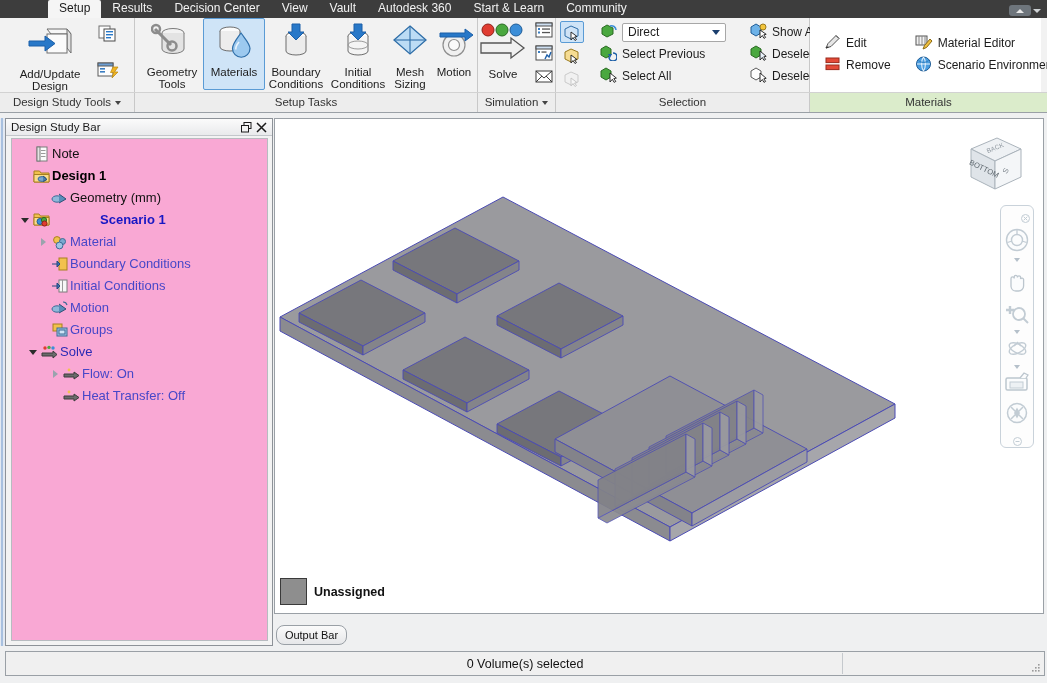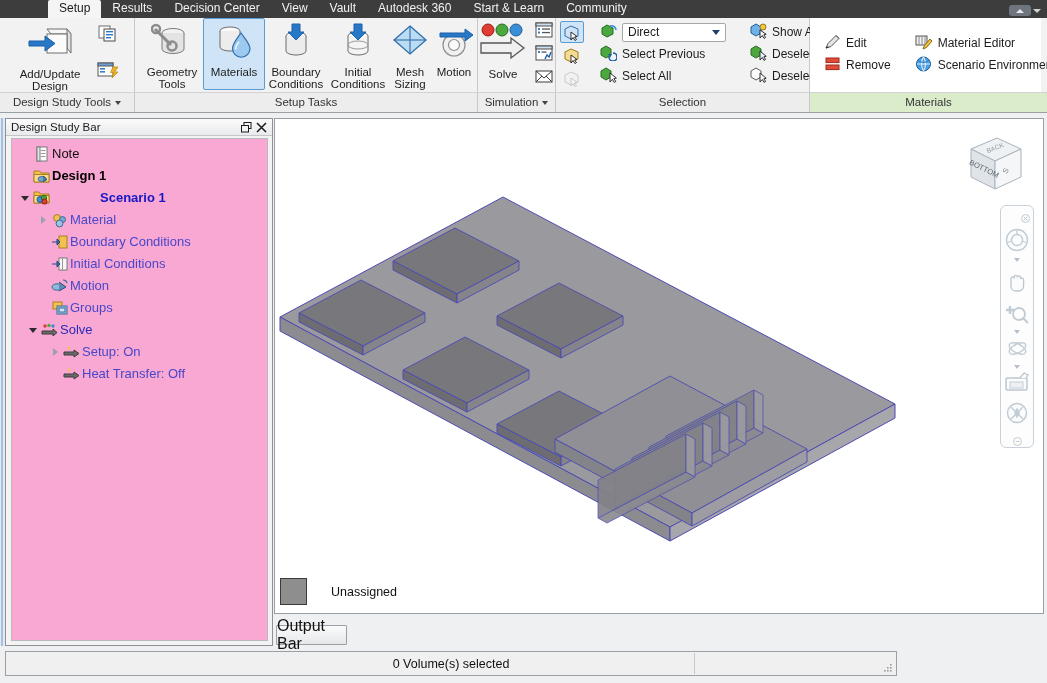--- a/index.html
+++ b/index.html
@@ -120,42 +120,42 @@
   .tri.open{ border:0; width:0;height:0;
         border-left:4px solid transparent;border-right:4px solid transparent;border-top:5px solid #2b2b2b;}
   .tri.hollow{ width:0;height:0;border-top:4px solid transparent;border-bottom:4px solid transparent;
         border-left:5px solid #9aa3ad; }
 
   
   .viewport{
     position:absolute; left:274px; top:118px; width:770px; height:496px;
     background:#ffffff; border:1px solid #9aa0a6; overflow:hidden;
   }
-  .legendbox{ position:absolute; left:5px; bottom:8px; display:flex; align-items:center; gap:24px;}
+  .legendbox{ position:absolute; left:5px; bottom:8px; display:flex; align-items:center; gap:7px;font-weight:bold;}
   .swatch{ width:27px; height:27px; background:#8e8e8e; border:1px solid #3a3a3a; }
   .legtxt{ font-size:12.5px; color:#111; }
 
   .navbar{
     position:absolute; right:9px; top:86px; width:34px; height:243px;
     background:#fdfdfd; border:1px solid #c9d2da; border-radius:6px;
     display:flex; flex-direction:column; align-items:center; padding-top:6px; gap:1px;
   }
   .navbar .sep{ width:24px; height:1px; background:#dde3e8; margin:2px 0; }
   .navcar{ width:0;height:0;border-left:3px solid transparent;border-right:3px solid transparent;
            border-top:4px solid #b5c0ca; margin:1px 0 2px 0; }
   .vcube{ position:absolute; right:12px; top:12px; width:72px; height:66px; }
 
   
   .outbtn{
     position:absolute; left:276px; top:625px; width:71px; height:20px;
-    background:linear-gradient(#fbfbfb,#e6e7e9); border:1px solid #9aa0a6; border-radius:1px;
-    font-size:16px; color:#111; display:flex; align-items:center; justify-content:center; cursor:default;
+    background:linear-gradient(#fbfbfb,#e6e7e9); border:1px solid #9aa0a6; border-radius:8px;
+    font-size:11px; color:#111; display:flex; align-items:center; justify-content:center; cursor:default;
   }
   .statusbar{
-    position:absolute; left:5px; top:651px; width:892px; height:25px;
+    position:absolute; left:5px; top:651px; width:1040px; height:25px;
     background:#f0f0f0; border:1px solid #9aa0a6;
     display:flex; align-items:center;
   }
   .stattxt{ position:absolute; left:0; right:0; text-align:center; font-size:12.5px; color:#111; }
   .statcell{ position:absolute; right:2px; top:1px; bottom:1px; width:200px;
              border-left:1px solid #c5c9cd; }
   .grip{ position:absolute; right:3px; bottom:2px; width:12px; height:12px; }
   .leftstrip{ position:absolute; left:0; top:118px; width:5px; height:528px; background:#e3e9f2;}
   .leftstrip i{ position:absolute; left:1px; top:0; bottom:0; width:2px; background:#a8c0df;}
 </style>
@@ -546,20 +546,30 @@
           <svg width="18" height="16" viewBox="0 0 18 16">
             <path d="M1,3 L6.5,3 L8,5 L16,5 L16,14 L1,14 Z" fill="#f2c14e" stroke="#a8801f"></path>
             <path d="M1,6.5 L16,6.5 L16,14 L1,14 Z" fill="#fadb8a" stroke="#a8801f"></path>
             <ellipse cx="9" cy="11" rx="4" ry="2.4" fill="#7aa8cf" stroke="#3d6b96"></ellipse>
             <path d="M10,8 L14,11.5 L10,13.5" fill="#4b7fae" stroke="#2d5276"></path>
           </svg>
         </span>
         <span class="nt t-bold">Design 1</span>
       </div>
 
+      <div class="node" style="padding-left:24px">
+        <span class="exp"></span>
+        <span class="ni">
+          <svg width="18" height="16" viewBox="0 0 18 16">
+            <ellipse cx="6" cy="9" rx="5" ry="3.2" fill="#8fb8da" stroke="#3d6b96"></ellipse>
+            <path d="M8,4 L15,9 L8,13" fill="#5a8cba" stroke="#2d5276"></path>
+          </svg>
+        </span>
+        <span class="nt t-plain">Geometry (mm)</span>
+      </div>
 
       <div class="node" style="padding-left:6px">
         <span class="exp">
             <i class="tri open"></i>
           </span>
         <span class="ni">
           <svg width="18" height="16" viewBox="0 0 18 16">
             <path d="M1,2 L6,2 L7.5,4 L16,4 L16,13 L1,13 Z" fill="#f2c14e" stroke="#a8801f"></path>
             <path d="M1,5.5 L16,5.5 L16,13 L1,13 Z" fill="#fadb8a" stroke="#a8801f"></path>
             <circle cx="7" cy="9.5" r="3" fill="#3b8ed8" stroke="#1f5c96"></circle>
@@ -650,21 +660,21 @@
       <div class="node" style="padding-left:36px">
         <span class="exp">
             <i class="tri hollow"></i>
           </span>
         <span class="ni">
           <svg width="18" height="16" viewBox="0 0 18 16">
             <circle cx="6" cy="4" r="1.4" fill="#f2c14e"></circle>
             <path d="M1,8 L11,8 L11,6 L16,9.5 L11,13 L11,11 L1,11 Z" fill="#6b6b6b" stroke="#3c3c3c"></path>
           </svg>
         </span>
-        <span class="nt t-link">Setup: On</span>
+        <span class="nt t-link">Flow: On</span>
       </div>
 
       <div class="node" style="padding-left:36px">
         <span class="exp"></span>
         <span class="ni">
           <svg width="18" height="16" viewBox="0 0 18 16">
             <circle cx="6" cy="4" r="1.4" fill="#f2c14e"></circle>
             <path d="M1,8 L11,8 L11,6 L16,9.5 L11,13 L11,11 L1,11 Z" fill="#6b6b6b" stroke="#3c3c3c"></path>
           </svg>
         </span>

